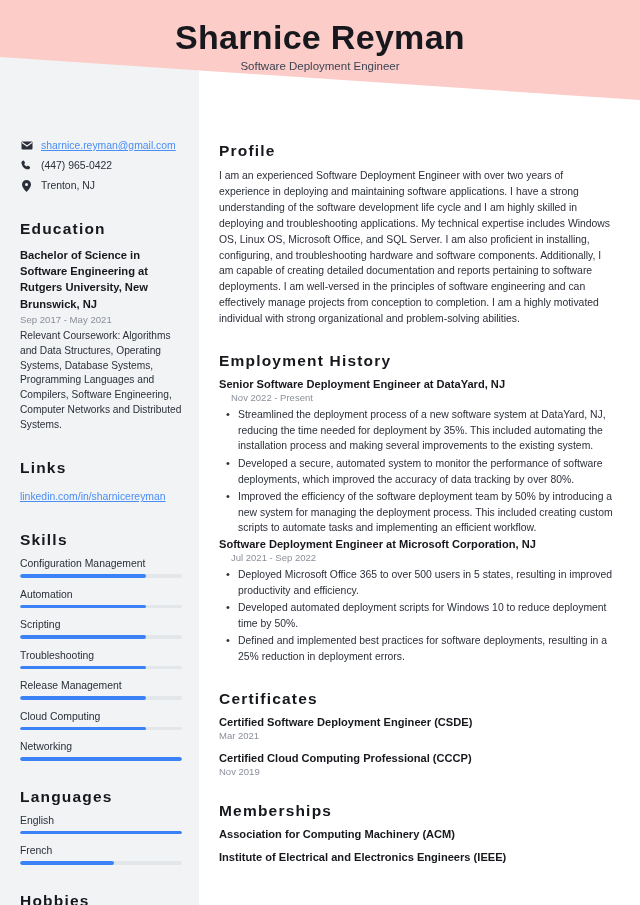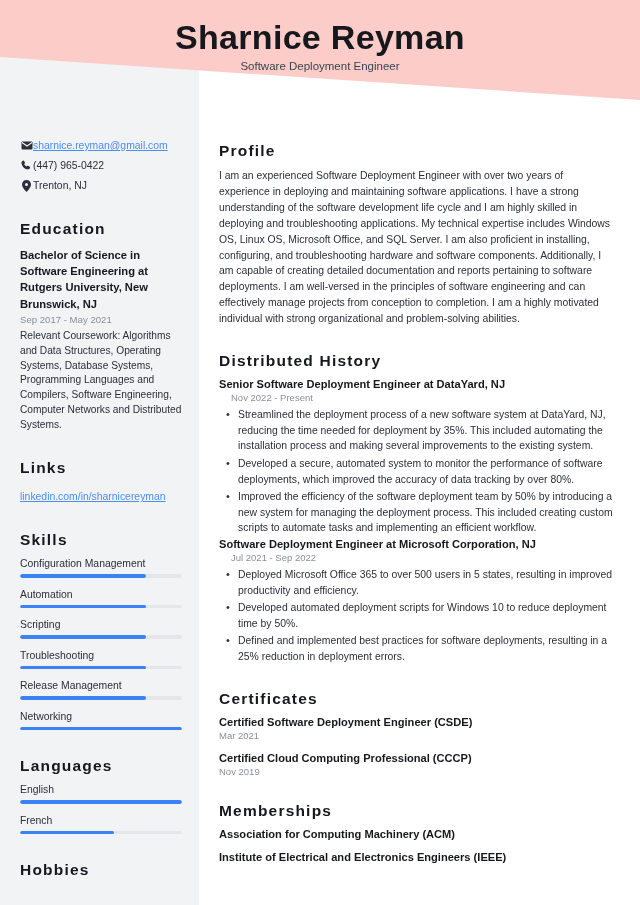--- a/index.html
+++ b/index.html
@@ -25,21 +25,21 @@
     clip-path: polygon(0 0, 640px 0, 640px 100px, 0 57px);
   }
   .banner-text { position: absolute; left: 0; top: 0; width: 640px; text-align: center; }
   .name {
     margin-top: 19px; font-size: 34px; font-weight: bold; color: #16181d;
     letter-spacing: .3px; line-height: 1.1;
   }
   .job-title { margin-top: 4px; font-size: 11.5px; color: #3d4453; }
 
   
-  .contact-row { display: flex; align-items: center; margin-bottom: 5px; height: 15px; }
+  .contact-row { display: flex; align-items: center; gap: 8px; margin-bottom: 5px; height: 15px; }
   .contact-row .ico { width: 13px; display: flex; justify-content: center; flex: none; color: #2b2f39; }
   .contact-row .ico svg { display: block; }
   .contact-txt { font-size: 10.4px; color: #2b2f39; white-space: nowrap; }
   .link-blue { font-size: 10.4px; color: #4a8ef5; text-decoration: underline; white-space: nowrap; }
 
   
   .side-h {
     font-size: 15.5px; font-weight: bold; color: #16181d;
     letter-spacing: 1.2px; margin: 27px 0 9px;
   }
@@ -155,20 +155,26 @@
               <div class="bar-fill" style="width: 78%;"></div>
             </div>
           </div>
           <div class="bar-item">
             <div class="bar-label">Release Management</div>
             <div class="bar-track">
               <div class="bar-fill" style="width: 78%;"></div>
             </div>
           </div>
           <div class="bar-item">
+            <div class="bar-label">Cloud Computing</div>
+            <div class="bar-track">
+              <div class="bar-fill" style="width: 78%;"></div>
+            </div>
+          </div>
+          <div class="bar-item">
             <div class="bar-label">Networking</div>
             <div class="bar-track">
               <div class="bar-fill" style="width: 100%;"></div>
             </div>
           </div>
         </div>
 
       <h2 class="side-h">Languages</h2>
       <div id="languages-list">
           <div class="bar-item">
@@ -196,21 +202,21 @@
   </div>
 
   <main class="main">
 
     <section>
       <h2 class="main-h">Profile</h2>
       <p class="profile-p">I am an experienced Software Deployment Engineer with over two years of experience in deploying and maintaining software applications. I have a strong understanding of the software development life cycle and I am highly skilled in deploying and troubleshooting applications. My technical expertise includes Windows OS, Linux OS, Microsoft Office, and SQL Server. I am also proficient in installing, configuring, and troubleshooting hardware and software components. Additionally, I am capable of creating detailed documentation and reports pertaining to software deployments. I am well-versed in the principles of software engineering and can effectively manage projects from conception to completion. I am a highly motivated individual with strong organizational and problem-solving abilities.</p>
     </section>
 
     <section class="block">
-      <h2 class="main-h">Distributed History</h2>
+      <h2 class="main-h">Employment History</h2>
       <div id="jobs-list">
           <div>
             <div class="job-h first">Senior Software Deployment Engineer at DataYard, NJ</div>
             <div class="job-date">Nov 2022 - Present</div>
             <ul class="bullets">
               <li>Streamlined the deployment process of a new software system at DataYard, NJ, reducing the time needed for deployment by 35%. This included automating the installation process and making several improvements to the existing system.</li>
               <li>Developed a secure, automated system to monitor the performance of software deployments, which improved the accuracy of data tracking by over 80%.</li>
               <li>Improved the efficiency of the software deployment team by 50% by introducing a new system for managing the deployment process. This included creating custom scripts to automate tasks and implementing an efficient workflow.</li>
             </ul>
           </div>

